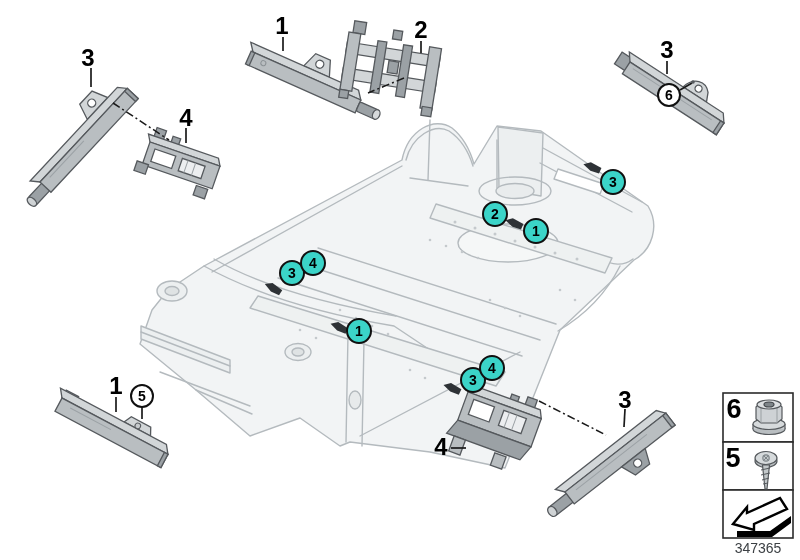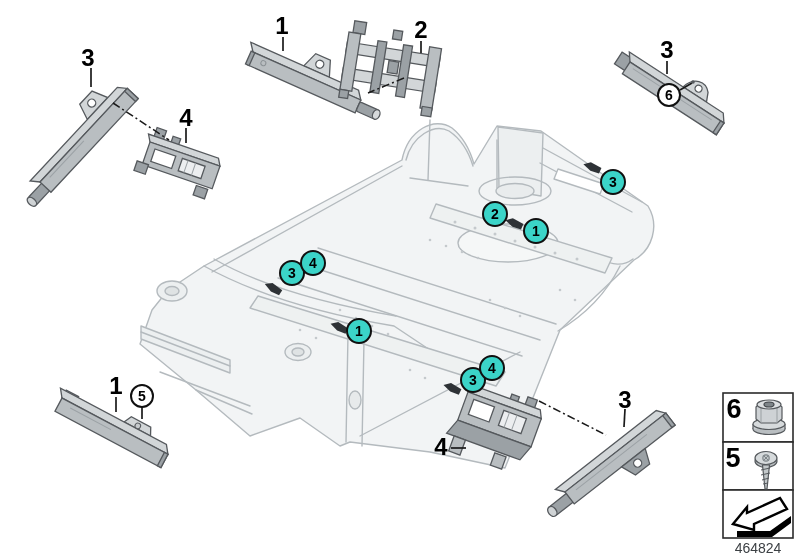--- a/index.html
+++ b/index.html
@@ -263,15 +263,15 @@
 <div class="co teal" style="left:359px;top:331px">1</div>
 <div class="co teal" style="left:473px;top:380px">3</div>
 <div class="co teal" style="left:492px;top:368px">4</div>
 
 <div class="co white" style="left:669px;top:95px">6</div>
 <div class="co white" style="left:142px;top:396px">5</div>
 
 <div class="legend-num" style="left:734px;top:409px">6</div>
 <div class="legend-num" style="left:733px;top:458px">5</div>
 
-<div class="part-number">464824</div>
+<div class="part-number">347365</div>
 
 </div>
 
 </body></html>

